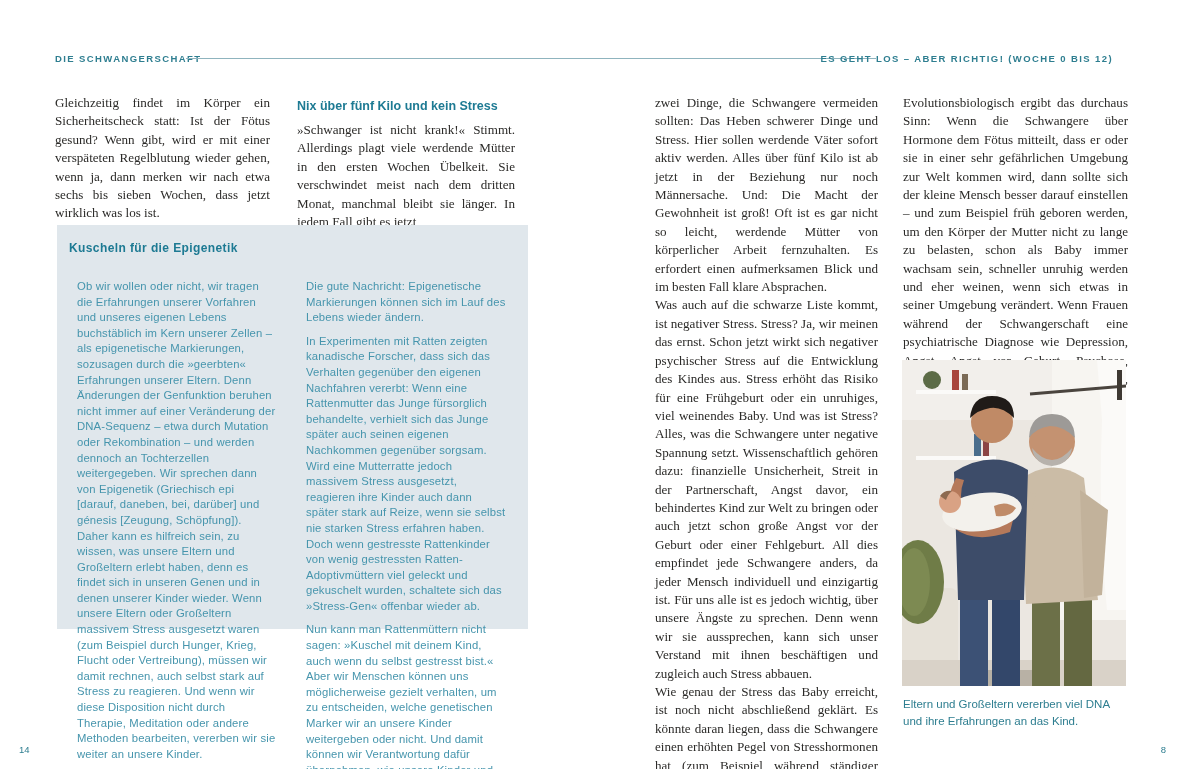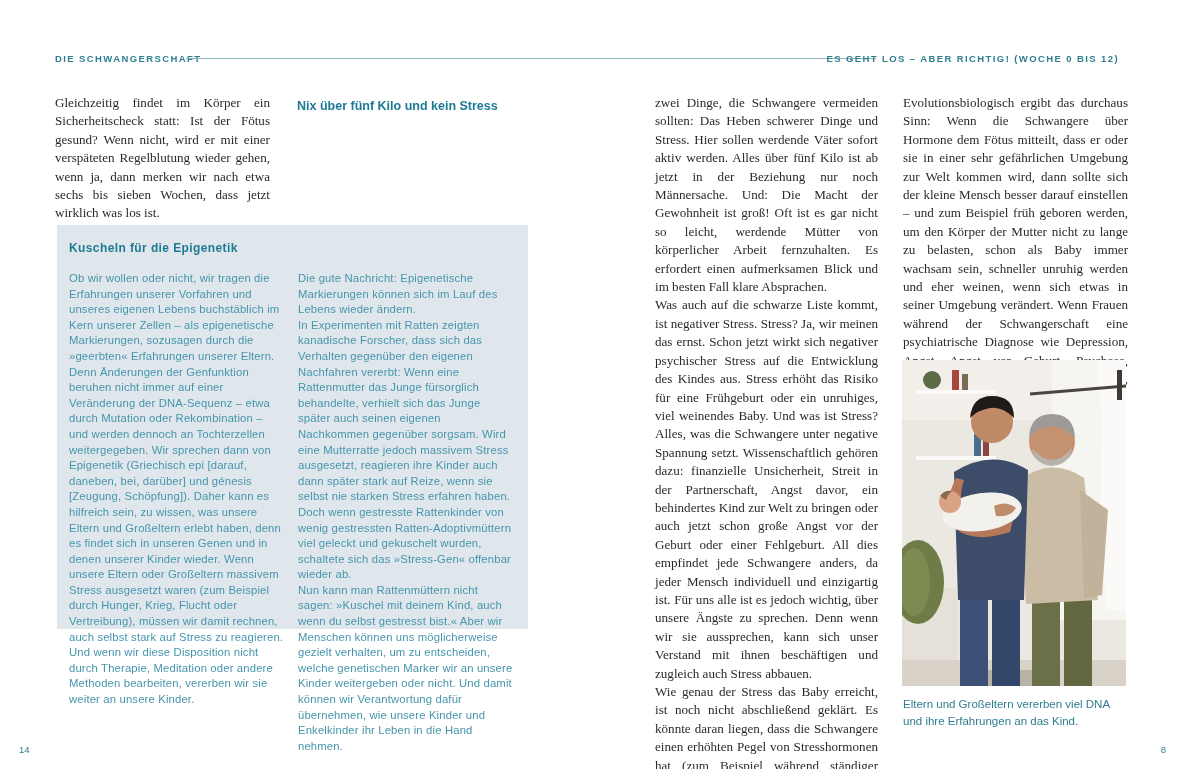--- a/index.html
+++ b/index.html
@@ -24,40 +24,43 @@
     font-size:12.5px;font-weight:700;color:#1d7a93;margin:4px 0 6px 0;line-height:17px;
   }
   .infobox{background:#e0e7ec;}
   .box-title{
     font-size:12px;font-weight:700;color:#1d7a93;letter-spacing:.4px;line-height:15px;
   }
   .box-text{
     font-size:11.3px;line-height:15.6px;color:#4695ad;letter-spacing:.15px;
     text-align:left;hyphens:auto;-webkit-hyphens:auto;
   }
-  .box-text p{margin:0;}
+  .box-text p{margin:8px;}
   .caption{font-size:11.5px;line-height:16.5px;color:#2e7e90;}
   .pagenum{font-size:9.5px;color:#2e7e90;}
   .photo{display:block;}
 </style>
 </head>
 <body>
 
 <div id="spread">
 
   <div class="abs hdr-label" style="left:55px;top:53px;">DIE SCHWANGERSCHAFT</div>
   <div class="abs hdr-rule" style="left:186px;top:58px;width:690px;"></div>
-  <div class="abs hdr-label" style="right:66px;top:53px;">ES GEHT LOS – ABER RICHTIG! (WOCHE 0 BIS 12)</div>
+  <div class="abs hdr-label" style="right:72px;top:53px;">ES GEHT LOS – ABER RICHTIG! (WOCHE 0 BIS 12)</div>
 
   <div class="abs serif" style="left:55px;top:94px;width:215px;">
-    <p>Gleichzeitig findet im Körper ein Sicherheitscheck statt: Ist der Fötus gesund? Wenn nicht, wird er mit einer verspäteten Regelblutung wieder gehen, wenn ja, dann merken wir nach etwa sechs bis sieben Wochen, dass jetzt wirklich was los ist.</p>
+    <p>Gleichzeitig findet im Körper ein Sicherheitscheck statt: Ist der Fötus gesund? Wenn gibt, wird er mit einer verspäteten Regelblutung wieder gehen, wenn ja, dann merken wir nach etwa sechs bis sieben Wochen, dass jetzt wirklich was los ist.</p>
   </div>
 
   <div class="abs" style="left:297px;top:94px;width:218px;">
     <h3 class="col-heading">Nix über fünf Kilo und kein Stress</h3>
+    <div class="serif">
+      <p>»Schwanger ist nicht krank!« Stimmt. Allerdings plagt viele werdende Mütter in den ersten Wochen Übelkeit. Sie verschwindet meist nach dem dritten Monat, manchmal bleibt sie länger. In jedem Fall gibt es jetzt</p>
+    </div>
   </div>
 
   <div class="abs infobox" style="left:57px;top:225px;width:471px;height:404px;">
     <div class="abs box-title" style="left:12px;top:16px;width:440px;">Kuscheln für die Epigenetik</div>
     <div class="abs box-text" style="left:12px;top:46px;width:215px;">
       <p>Ob wir wollen oder nicht, wir tragen die Erfahrungen unserer Vorfahren und unseres eigenen Lebens buchstäblich im Kern unserer Zellen – als epigenetische Markierungen, sozusagen durch die »geerbten« Erfahrungen unserer Eltern. Denn Änderungen der Genfunktion beruhen nicht immer auf einer Veränderung der DNA-Sequenz – etwa durch Mutation oder Rekombination – und werden dennoch an Tochterzellen weitergegeben. Wir sprechen dann von Epigenetik (Griechisch epi [darauf, daneben, bei, darüber] und génesis [Zeugung, Schöpfung]). Daher kann es hilfreich sein, zu wissen, was unsere Eltern und Großeltern erlebt haben, denn es findet sich in unseren Genen und in denen unserer Kinder wieder. Wenn unsere Eltern oder Großeltern massivem Stress ausgesetzt waren (zum Beispiel durch Hunger, Krieg, Flucht oder Vertreibung), müssen wir damit rechnen, auch selbst stark auf Stress zu reagieren. Und wenn wir diese Disposition nicht durch Therapie, Meditation oder andere Methoden bearbeiten, vererben wir sie weiter an unsere Kinder.</p>
     </div>
     <div class="abs box-text" style="left:241px;top:46px;width:216px;">
       <p>Die gute Nachricht: Epigenetische Markierungen können sich im Lauf des Lebens wieder ändern.</p>
       <p>In Experimenten mit Ratten zeigten kanadische Forscher, dass sich das Verhalten gegenüber den eigenen Nachfahren vererbt: Wenn eine Rattenmutter das Junge fürsorglich behandelte, verhielt sich das Junge später auch seinen eigenen Nachkommen gegenüber sorgsam. Wird eine Mutterratte jedoch massivem Stress ausgesetzt, reagieren ihre Kinder auch dann später stark auf Reize, wenn sie selbst nie starken Stress erfahren haben. Doch wenn gestresste Rattenkinder von wenig gestressten Ratten-Adoptivmüttern viel geleckt und gekuschelt wurden, schaltete sich das »Stress-Gen« offenbar wieder ab.</p>

